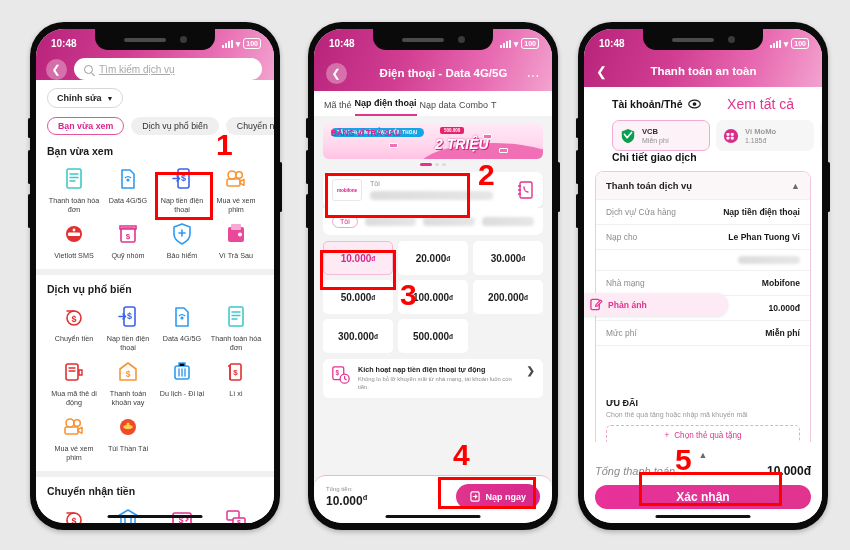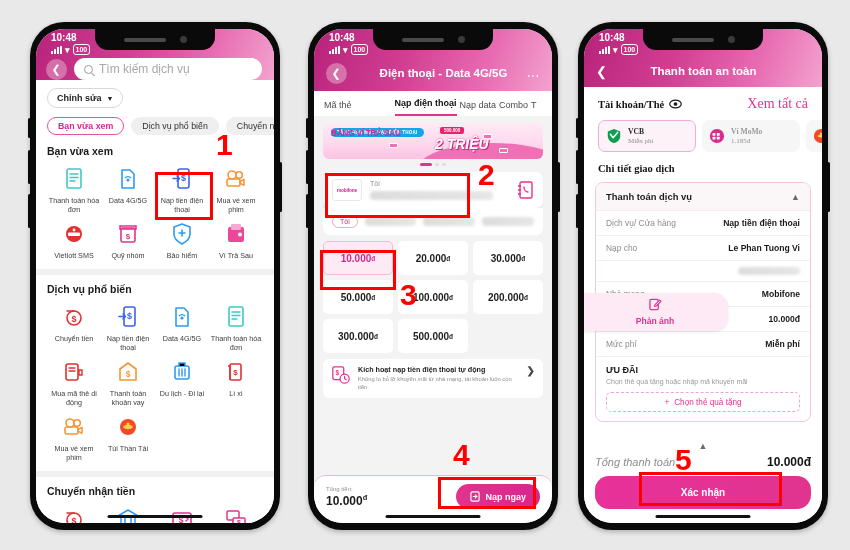--- a/index.html
+++ b/index.html
@@ -36,23 +36,23 @@
   .notch .cam { width: 7px; height: 7px; background: #3a3a3a; border-radius: 50%; }
   .side-btn { position: absolute; background: #0a0a0a; border-radius: 2px; }
   .sb-l1 { left: -2px; top: 96px;  width: 3px; height: 20px; }
   .sb-l2 { left: -2px; top: 128px; width: 3px; height: 34px; }
   .sb-l3 { left: -2px; top: 172px; width: 3px; height: 34px; }
   .sb-r1 { right: -2px; top: 140px; width: 3px; height: 50px; }
 
   
   .statusbar {
     position: relative; height: 26px; z-index: 30;
-    display: flex; justify-content: space-between;
+    display: flex; align-items: center; justify-content: space-between;
     padding: 3px 13px 0 15px; color: #fff;
-    font-size: 10px; font-weight: bold; flex-direction: column;
+    font-size: 10px; font-weight: bold;
   }
   .sb-right { display: flex; align-items: center; gap: 3px; }
   .bars { display: flex; align-items: flex-end; gap: 1px; height: 8px; }
   .bars i { width: 2px; background: #fff; border-radius: .5px; display: block; }
   .bars i:nth-child(1){height:3px} .bars i:nth-child(2){height:5px}
   .bars i:nth-child(3){height:6.5px} .bars i:nth-child(4){height:8px}
   .batt {
     border: 1.2px solid #fff; border-radius: 3px; padding: 0 2px;
     font-size: 7px; line-height: 9px; font-weight: bold;
   }
@@ -66,21 +66,21 @@
     display: flex; align-items: center; justify-content: center;
     font-size: 11px; flex: 0 0 auto; padding-right: 1px;
   }
   .searchbar {
     flex: 1; height: 22px; background: #fff; border-radius: 13px;
     display: flex; align-items: center; gap: 6px; padding: 0 10px;
   }
   .mag { width: 9px; height: 9px; border: 1.3px solid #9b9b9b; border-radius: 50%; position: relative; flex:0 0 auto;}
   .mag::after { content:""; position:absolute; right:-3px; bottom:-2.5px; width:4px; height:1.3px;
                 background:#9b9b9b; transform: rotate(45deg); }
-  .search-ph { font-size: 12px; color: #a8a8a8; }
+  .search-ph { font-size: 10px; color: #a8a8a8; text-decoration: underline; }
 
   .hdr-title { height: 46px; display: flex; align-items: center; padding: 0 12px; position: relative; }
   .hdr-title .ttl { flex: 1; text-align: center; color: #fff; font-size: 11.5px; font-weight: bold; }
   .dots3 { color: #fff; font-size: 13px; letter-spacing: .5px; position:absolute; right:12px; top:13px; }
   .chev-back { color: #fff; font-size: 13px; }
   .sec { background:#fff; padding: 8px 11px 9px; }
   .sec-t { font-size: 10.5px; font-weight: bold; color: #1b1b1b; }
   .sec-s { font-size: 8px; color: #8e8e8e; margin-top: 2px; }
   .divider { height: 6px; background: #f0f0f0; }
 
@@ -102,21 +102,21 @@
   .ic { width: 26px; height: 26px; display:block; }
 
   
   .rbox { position: absolute; border: 3px solid #ff0000; z-index: 25; pointer-events:none; }
   .rnum { position: absolute; color: #ff0000; font-weight: bold;
           font-family: "Liberation Sans", sans-serif; z-index: 26; line-height:1; }
 
   
   .tabs { display: flex; gap: 3px; padding: 7px 10px 0; background:#fff; align-items:flex-end; }
   .tab { font-size: 9px; color:#4a4a4a; padding-bottom: 6px; white-space: nowrap; }
-  .tab.on { color:#111; font-weight:bold; border-bottom: 2px solid #e0348e; margin-left: 40px; }
+  .tab.on { color:#111; font-weight:bold; border-bottom: 2px solid #e0348e; }
   .promo {
     margin: 7px 9px 0; height: 36px; border-radius: 6px; position: relative; overflow:hidden;
     background: linear-gradient(180deg,#ffeaf5 0%, #ffd9ee 55%, #ffc2e3 100%);
   }
   .promo .badge {
     position:absolute; left:8px; top:5px; background:#12a5e8; color:#fff;
     font-size:4.6px; font-weight:bold; padding:2px 6px; border-radius:7px; letter-spacing:.2px;
   }
   .promo .l2 { position:absolute; left:8px; top:6px; font-size:8.2px; font-weight:bold; color:#d6278c; letter-spacing:-.2px;}
   .promo .big { position:absolute; left:112px; top:13px; font-size:14px; font-weight:bold; color:#fff;
@@ -162,58 +162,58 @@
   .tot-v { font-size: 12px; font-weight:bold; color:#1b1b1b; margin-top:1px; }
   .tot-v sup { font-size:7.5px; }
   .btn-pink {
     background: linear-gradient(90deg,#e0348e,#d6278c); color:#fff; border-radius: 15px;
     font-size: 9px; font-weight:bold; padding: 7px 14px; display:flex; align-items:center; gap:5px;
   }
   .homebar { position:absolute; left:50%; transform:translateX(-50%); bottom:5px;
              width: 95px; height: 3.5px; background:#111; border-radius:3px; z-index: 28;}
 
   
-  .r-sec { padding: 9px 14px 0; font-family: Liberation Serif, serif; }
+  .r-sec { padding: 9px 28px 0; }
   .row-sb { display:flex; align-items:center; justify-content:space-between; }
   .r-t { font-size: 10.5px; font-weight:bold; color:#141414; display:flex; align-items:center; gap:5px; }
   .link-pink { font-size: 14px; color:#e0348e; font-weight:500; }
   .cards { display:flex; gap:6px; margin-top: 8px; }
   .card-pay { flex:0 0 auto; width: 98px; border-radius:7px; padding: 6px 7px;
               display:flex; align-items:center; gap:6px; background:#f6f6f6; }
   .card-pay.on { background:#fdf2f8; border:1px solid #f2acd3; }
   .cp-t { font-size: 7.6px; font-weight:bold; color:#2b2b2b; }
   .cp-s { font-size: 7px; color:#8f8f8f; margin-top:1px; }
   .detail-box { margin: 8px 11px 0; border:1px solid #f3c6e0; border-radius:8px; overflow:hidden; }
   .db-head { background:#fbf7f9; padding: 8px 10px; display:flex; align-items:center; justify-content:space-between;
              font-size: 9.4px; font-weight:bold; color:#1b1b1b; }
   .db-row { padding: 7px 10px; display:flex; align-items:center; justify-content:space-between;
             border-top: 1px solid #f0f0f0; }
   .db-k { font-size: 8.4px; color:#8c8c8c; }
   .db-v { font-size: 8.6px; color:#191919; font-weight:bold; }
   .uudai { padding: 8px 10px 9px; border-top:1px solid #f0f0f0; }
-  .uudai-t { font-size: 9px; font-weight:bold; color:#1b1b1b; }
+  .uudai-t { font-size: 9px; font-weight:bold; color:#1b1b1b;margin-top:44px; }
   .uudai-s { font-size: 7px; color:#9a9a9a; margin-top:3px; }
   .gift-btn { margin-top:7px; border: 1px dashed #f0a5d0; border-radius: 5px; height: 20px;
               display:flex; align-items:center; justify-content:center; gap:5px;
               font-size: 8.2px; color:#e0348e; }
   .r-bottom { position:absolute; left:0; right:0; bottom:0; background:#fff; padding: 10px 11px 14px; }
   .caret-up { text-align:center; color:#6a6a6a; font-size: 9px; line-height: 7px; }
   .tot-row { display:flex; align-items:center; justify-content:space-between; margin-top: 5px; }
   .tot-row .k { font-size: 11px; color:#8c8c8c;font-style:italic; }
   .tot-row .v { font-size: 12px; font-weight:bold; color:#141414; }
   .confirm {
-    margin-top: 7px; height: 33px; border-radius: 14px;
+    margin-top: 7px; height: 24px; border-radius: 14px;
     background: linear-gradient(90deg,#e8319a,#e0348e); color:#fff;
-    display:flex; align-items:center; justify-content:center; font-size: 10px; font-weight:bold;
+    display:flex; align-items:center; justify-content:center; font-size: 12px; font-weight:bold;
   }
   
   .phanh {
     position:absolute; left: -2px; width: 146px; background: #fdeaf4;
     border-radius: 0 14px 14px 0; padding: 5px 8px; display:flex; align-items:center; gap:5px;
-    box-shadow: 0 1px 3px rgba(0,0,0,.10); z-index: 12; flex-direction: column;
+    box-shadow: 0 1px 3px rgba(0,0,0,.10); z-index: 12;
   }
   .phanh .t { font-size: 8.6px; color:#e0348e; font-weight:bold; }
 </style>
 </head>
 <body>
 
 <div class="stage">
 
   <div class="phone p1">
     <div class="side-btn sb-l1"></div>
@@ -669,21 +669,21 @@
           </div>
           <div class="card-pay">
             <svg width="16" height="16" viewBox="0 0 18 18">
                 <circle cx="9" cy="9" r="8" fill="#f04a2a"></circle>
                 <path d="M5 9c1.6-2.4 6.4-2.4 8 0-1.6 2.4-6.4 2.4-8 0z" fill="#ffd24a"></path>
                 <circle cx="9" cy="6.4" r="1.3" fill="#ffd24a"></circle>
               </svg>
 
           </div>
         </div>
-        <div class="r-t" style="margin-top:11px">Chi tiết giao dịch</div>
+        <div class="r-t" style="margin-top:0">Chi tiết giao dịch</div>
       </div>
 
       <div class="detail-box">
         <div class="db-head">
           <span>Thanh toán dịch vụ</span>
           <span style="font-size:9px;color:#6a6a6a">▲</span>
         </div>
         <div class="db-row">
           <span class="db-k">Dịch vụ/ Cửa hàng</span>
           <span class="db-v">Nạp tiền điện thoại</span>

